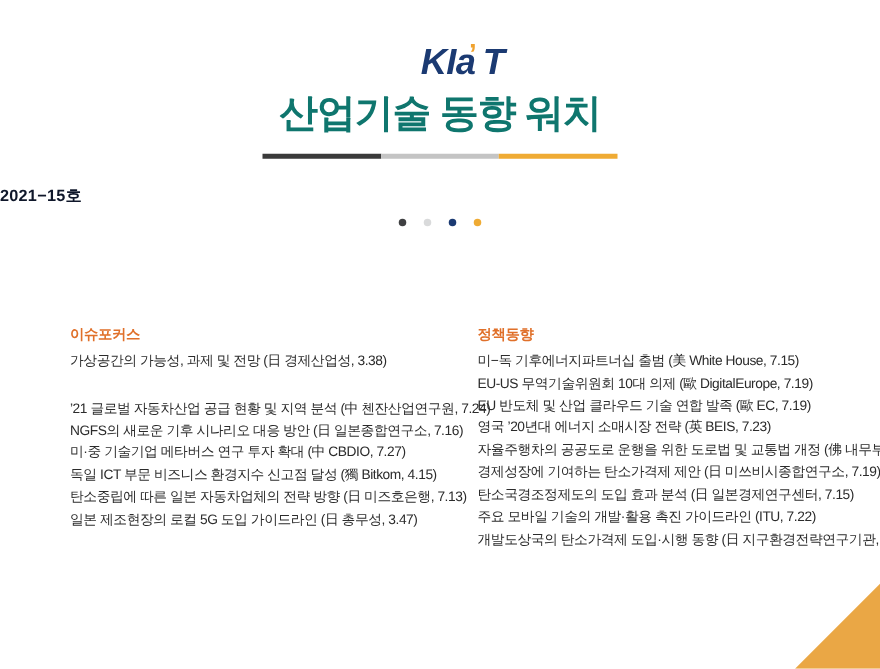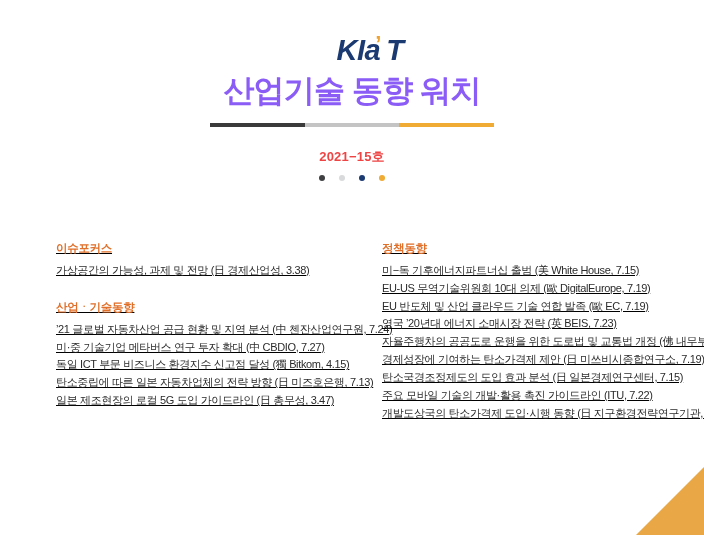--- a/index.html
+++ b/index.html
@@ -50,70 +50,69 @@
     position: relative;
     top: -9px;
     left: -5px;
     letter-spacing: 0;
   }
 
   .main-title {
     margin-top: 9px;
     font-size: 31px;
     line-height: 1.12;
-    color: #8b5cf6;
+    color: #0f766e;
     letter-spacing: -0.8px;
   }
   .main-title .t-strong { font-weight: bold; }
   .main-title .t-reg { font-weight: bold; }
 
   
   .divider {
     width: 284px;
     height: 4px;
     margin: 14px auto 0 auto;
     display: flex;
   }
   .divider .seg-dark  { flex: 1 1 0; background: linear-gradient(#6d6d6d, #3a3a3a); }
   .divider .seg-light { flex: 1 1 0; background: linear-gradient(#d6d6d6, #b4b4b4); }
   .divider .seg-orange{ flex: 1 1 0; background: linear-gradient(#f4bc5c, #e39c22); }
 
   
   .issue-no {
     margin-top: 21px;
-    text-align: center;
+    text-align: left;
     font-size: 13px;
     font-weight: bold;
-    color: #ef4444;
+    color: #0f172a;
     letter-spacing: 0.2px;
   }
 
   .dot-row {
     margin-top: 9px;
     text-align: center;
     font-size: 0;
   }
   .dot {
     display: inline-block;
     width: 6px;
     height: 6px;
     border-radius: 50%;
     margin: 0 7px;
   }
 
   
   .columns {
     position: absolute;
-    top: 241px;
+    top: 260px;
     left: 0;
     right: 0;
     display: flex;
     padding: 0 9px 0 56px;
     box-sizing: border-box;
-    text-decoration: underline;
   }
   .col-left  { width: 320px; flex: 0 0 320px; }
   .col-right { flex: 1 1 auto; padding-left: 6px; }
 
   .section { margin-bottom: 20px; }
   .section:last-child { margin-bottom: 0; }
 
   .section-heading {
     font-size: 11.5px;
     font-weight: bold;
@@ -150,22 +149,22 @@
   <div class="dot-row"><span class="dot" style="background: rgb(63, 64, 66);"></span><span class="dot" style="background: rgb(217, 218, 219);"></span><span class="dot" style="background: rgb(27, 58, 114);"></span><span class="dot" style="background: rgb(239, 171, 52);"></span></div>
 </div>
 
 <div class="columns">
   <div class="col-left">
       <div class="section">
         <div class="section-heading">이슈포커스</div>
         <div class="section-item">가상공간의 가능성, 과제 및 전망 (日 경제산업성, 3.38)</div>
       </div>
       <div class="section">
-        <div class="section-heading">산업ㆍ기술동향</div>
         <div class="section-item">’21 글로벌 자동차산업 공급 현황 및 지역 분석 (中 첸잔산업연구원, 7.24)</div>
+        <div class="section-item">NGFS의 새로운 기후 시나리오 대응 방안 (日 일본종합연구소, 7.16)</div>
         <div class="section-item">미·중 기술기업 메타버스 연구 투자 확대 (中 CBDIO, 7.27)</div>
         <div class="section-item">독일 ICT 부문 비즈니스 환경지수 신고점 달성 (獨 Bitkom, 4.15)</div>
         <div class="section-item">탄소중립에 따른 일본 자동차업체의 전략 방향 (日 미즈호은행, 7.13)</div>
         <div class="section-item">일본 제조현장의 로컬 5G 도입 가이드라인 (日 총무성, 3.47)</div>
       </div>
     </div>
   <div class="col-right">
       <div class="section">
         <div class="section-heading">정책동향</div>
         <div class="section-item">미−독 기후에너지파트너십 출범 (美 White House, 7.15)</div>

